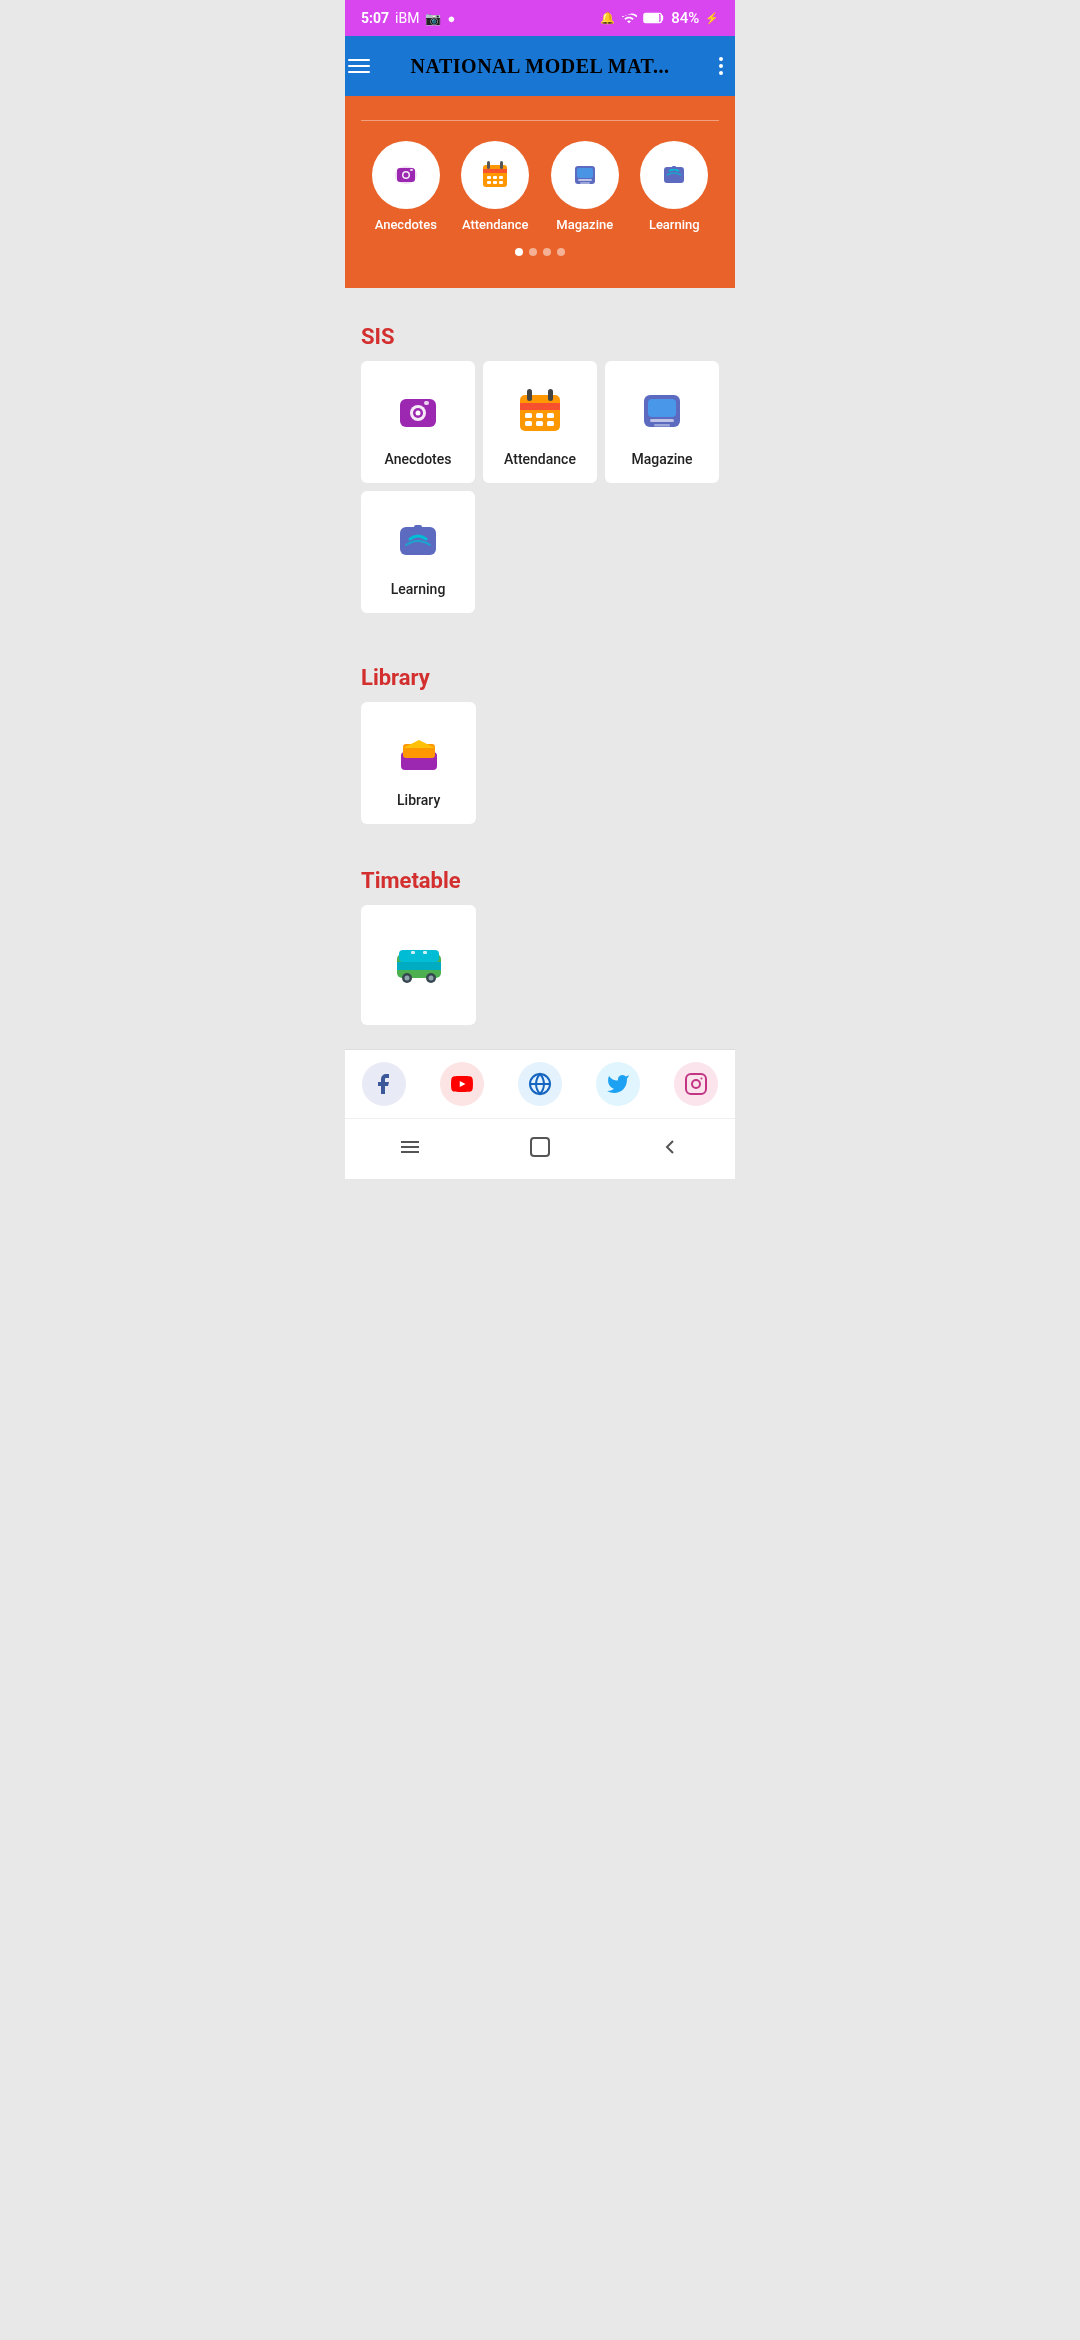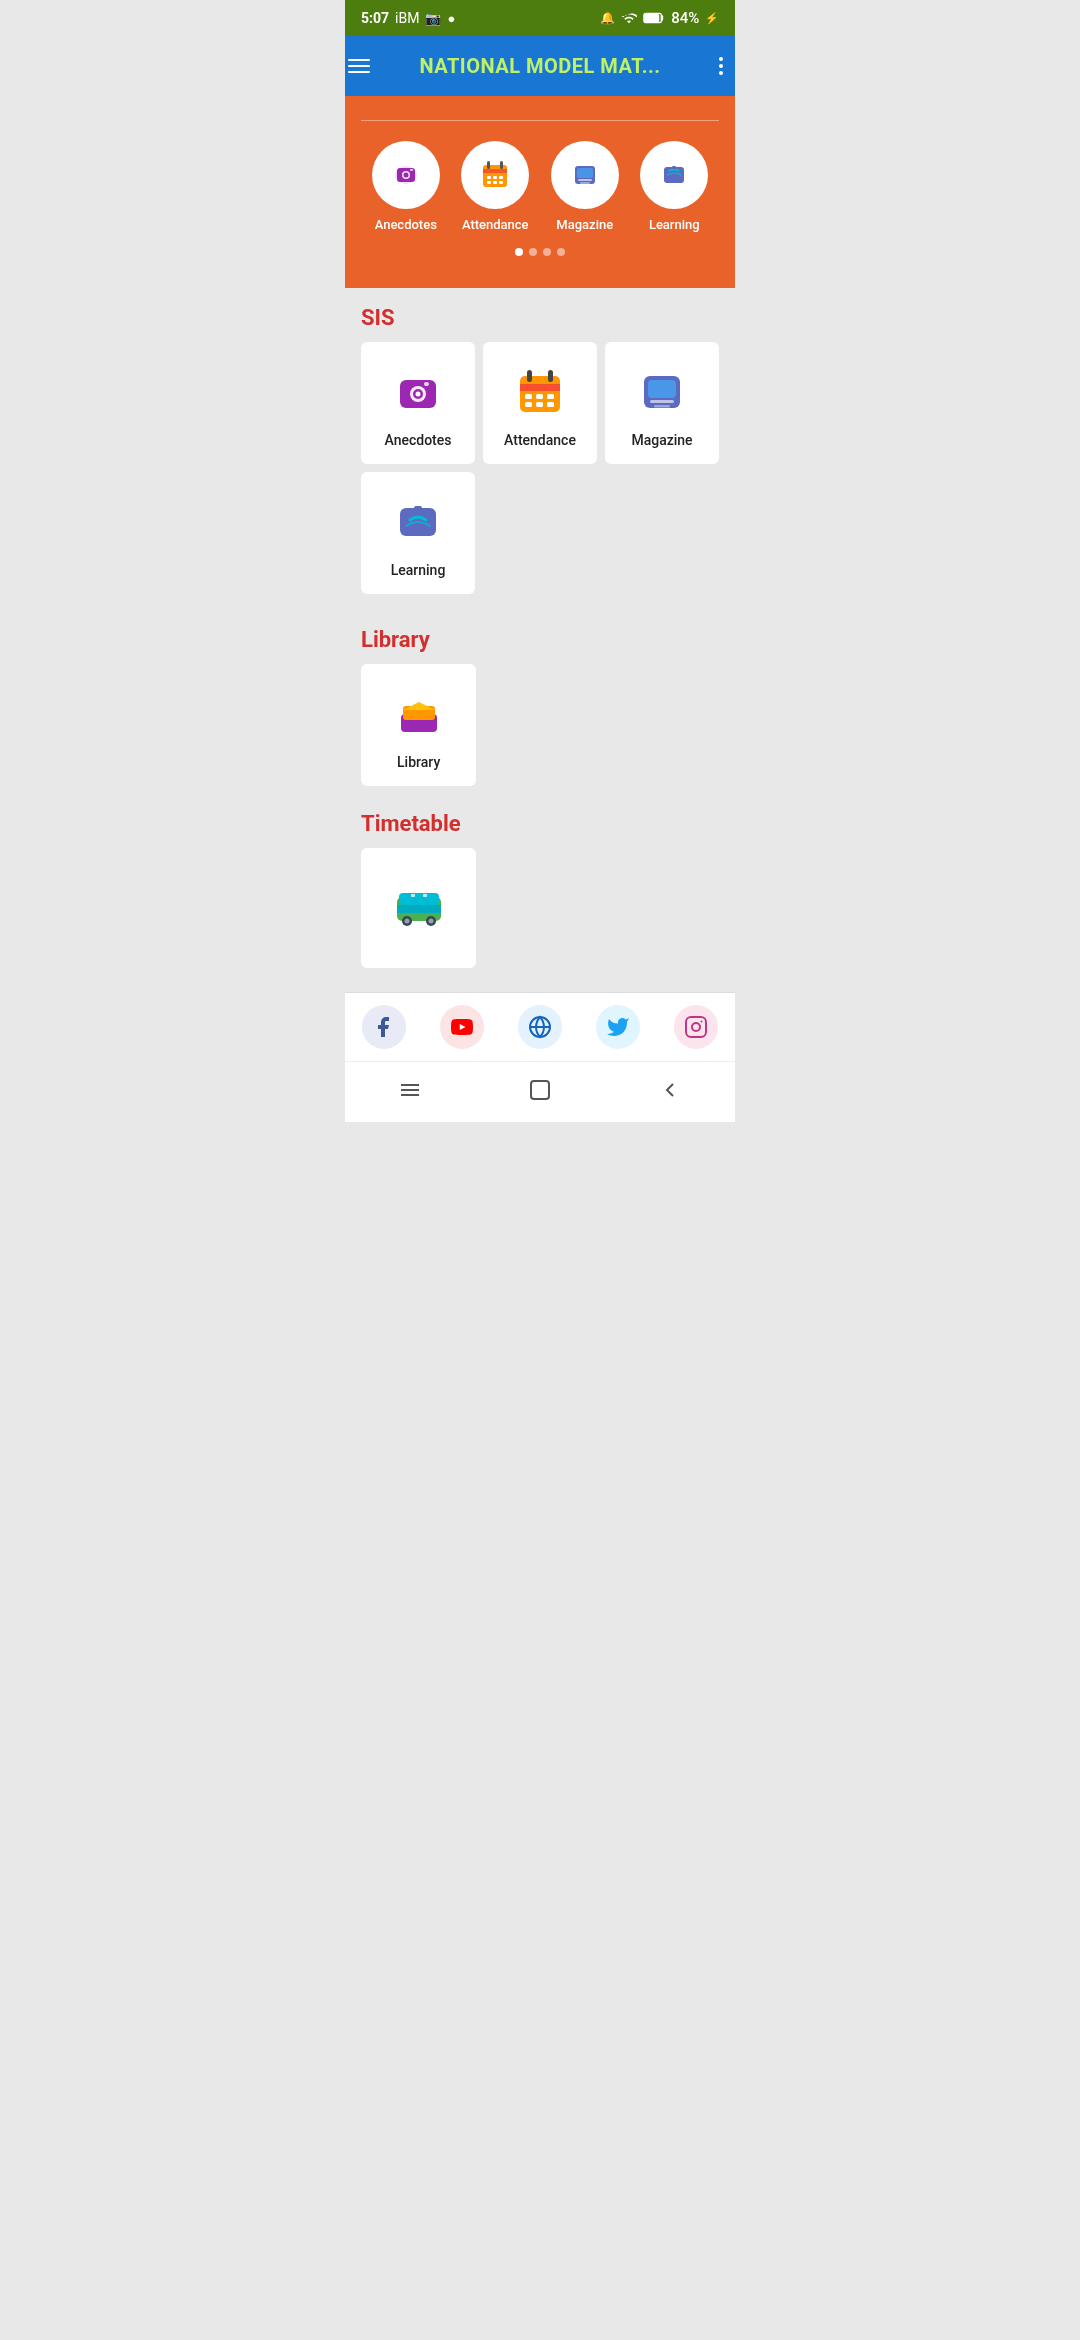--- a/index.html
+++ b/index.html
@@ -8,43 +8,44 @@
       font-family: 'Roboto', Arial, sans-serif;
       background: #e8e8e8;
       width: 390px;
       margin: 0 auto;
       position: relative;
       overflow-x: hidden;
     }
 
     
     .status-bar {
-      background: #4d7c0f;
+      background: #d946ef;
       color: white;
       padding: 8px 16px;
       display: flex;
       justify-content: space-between;
       align-items: center;
       font-size: 13px;
       font-weight: 500;
       height: 36px;
     }
     .status-left { display: flex; align-items: center; gap: 6px; }
     .status-right { display: flex; align-items: center; gap: 6px; font-size: 12px; }
     .status-time { font-weight: bold; font-size: 14px; }
 
     
     .app-bar {
       background: #1976D2;
-      color: #bef264;
+      color: #000000;
       padding: 14px 0;
       display: flex;
       align-items: center;
       justify-content: space-between;
       height: 60px;
+      font-family: Liberation Serif, serif;
     }
     .app-bar-title {
       font-size: 20px;
       font-weight: bold;
       letter-spacing: 0.5px;
       flex: 1;
       text-align: center;
     }
     .hamburger-icon, .more-icon {
       width: 28px;
@@ -125,21 +126,21 @@
       height: 8px;
       border-radius: 50%;
       background: rgba(255,255,255,0.5);
     }
     .dot.active {
       background: white;
     }
 
     
     .section {
-      padding: 17px 16px 8px;
+      padding: 36px 16px 8px;
     }
     .section-title {
       color: #D32F2F;
       font-size: 22px;
       font-weight: bold;
       margin-bottom: 12px;
     }
 
     
     .grid {

